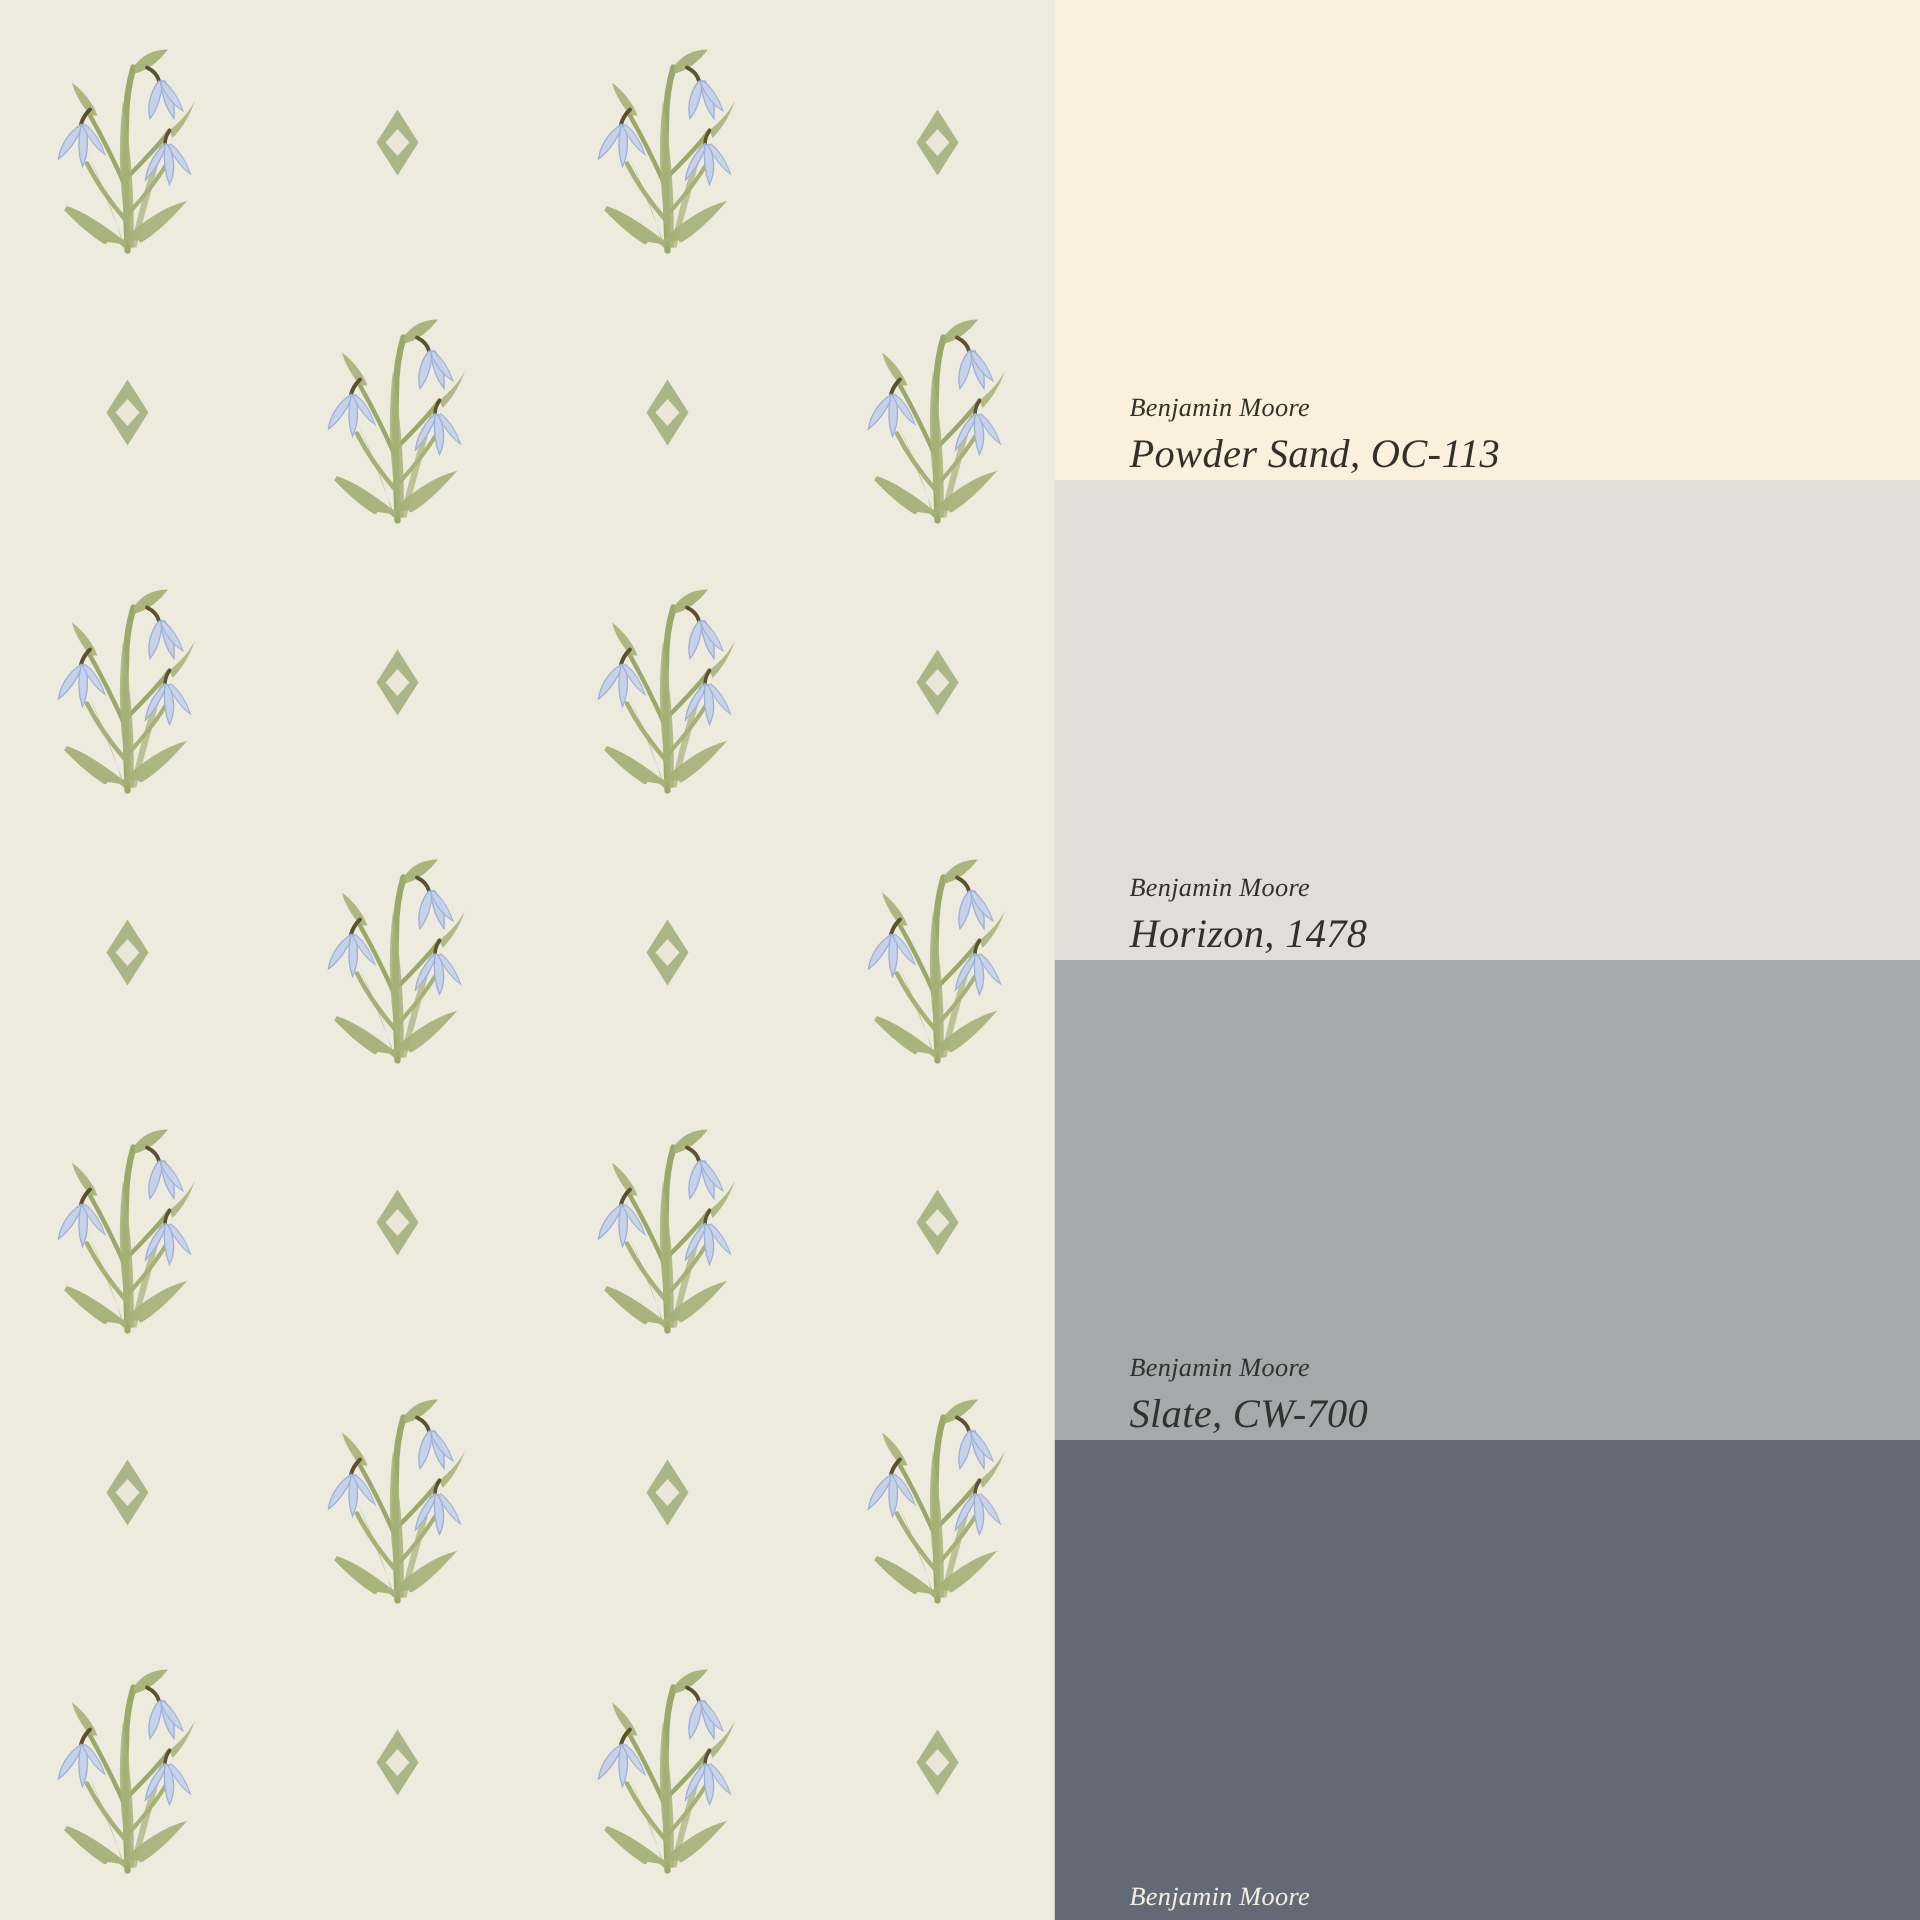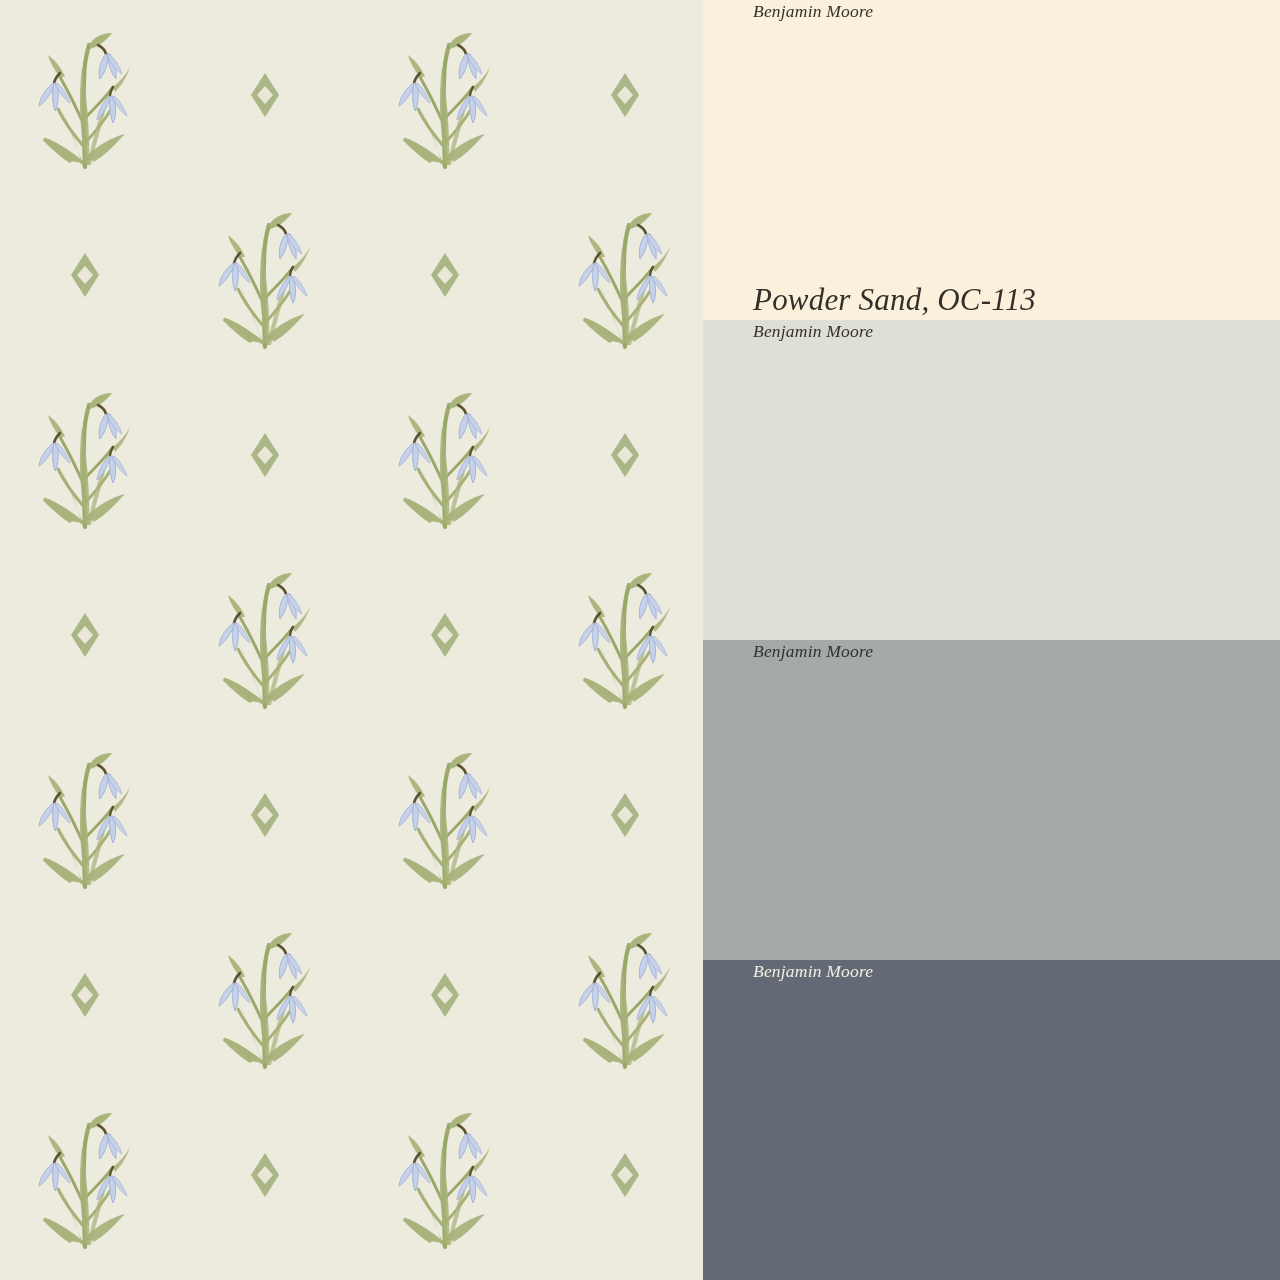--- a/index.html
+++ b/index.html
@@ -36,33 +36,33 @@
   
   .swatches {
     width:577px; height:1280px;
     display:flex; flex-direction:column;
   }
   .swatch {
     flex:1 1 320px;
     height:320px;
     display:flex;
     flex-direction:column;
-    justify-content:space-between;
+    justify-content:flex-end;
     padding-left:50px;
   }
   .brand {
     font-style:italic;
     font-size:17.5px;
     letter-spacing:.2px;
     line-height:1.35;
     margin-bottom:3px;
   }
   .pname {
     font-style:italic;
-    font-size:31px;
+    font-size:27px;
     letter-spacing:.2px;
     line-height:1.25;
   }
 </style>
 </head>
 <body>
 
 <div class="board">
 
   <div class="wallpaper" id="wallpaper" style="background: rgb(237, 234, 222);">
@@ -892,24 +892,26 @@
 
   <div class="swatches">
 
     <div class="swatch" style="background: rgb(250, 240, 219); color: rgb(51, 48, 43);">
       <div class="brand">Benjamin Moore</div>
       <div class="pname">Powder Sand, OC-113</div>
     </div>
 
     <div class="swatch" style="background: rgb(223, 223, 215); color: rgb(51, 48, 43);">
       <div class="brand">Benjamin Moore</div>
+      <div class="pname">Horizon, 1478</div>
     </div>
 
     <div class="swatch" style="background: rgb(164, 170, 169); color: rgb(46, 50, 49);">
       <div class="brand">Benjamin Moore</div>
+      <div class="pname">Slate, CW-700</div>
     </div>
 
     <div class="swatch" style="background: rgb(100, 106, 117); color: rgb(242, 238, 226);">
       <div class="brand">Benjamin Moore</div>
     </div>
 
   </div>
 </div>
 
 </body></html>

